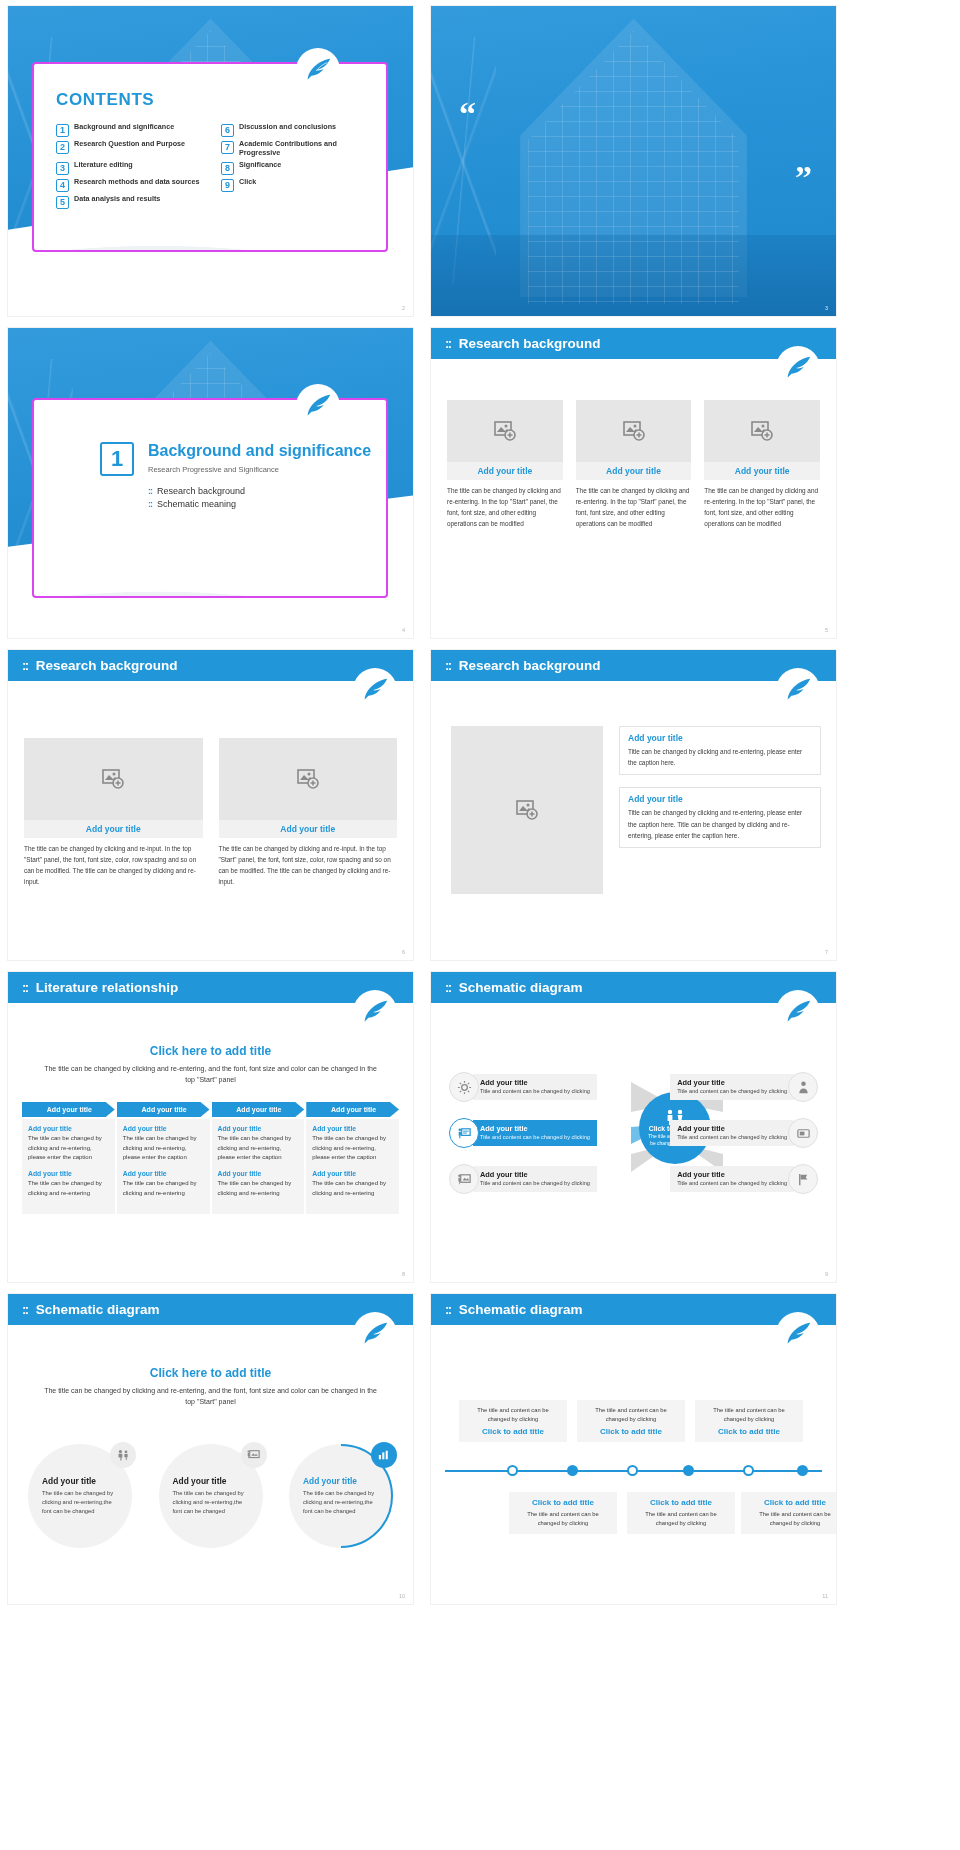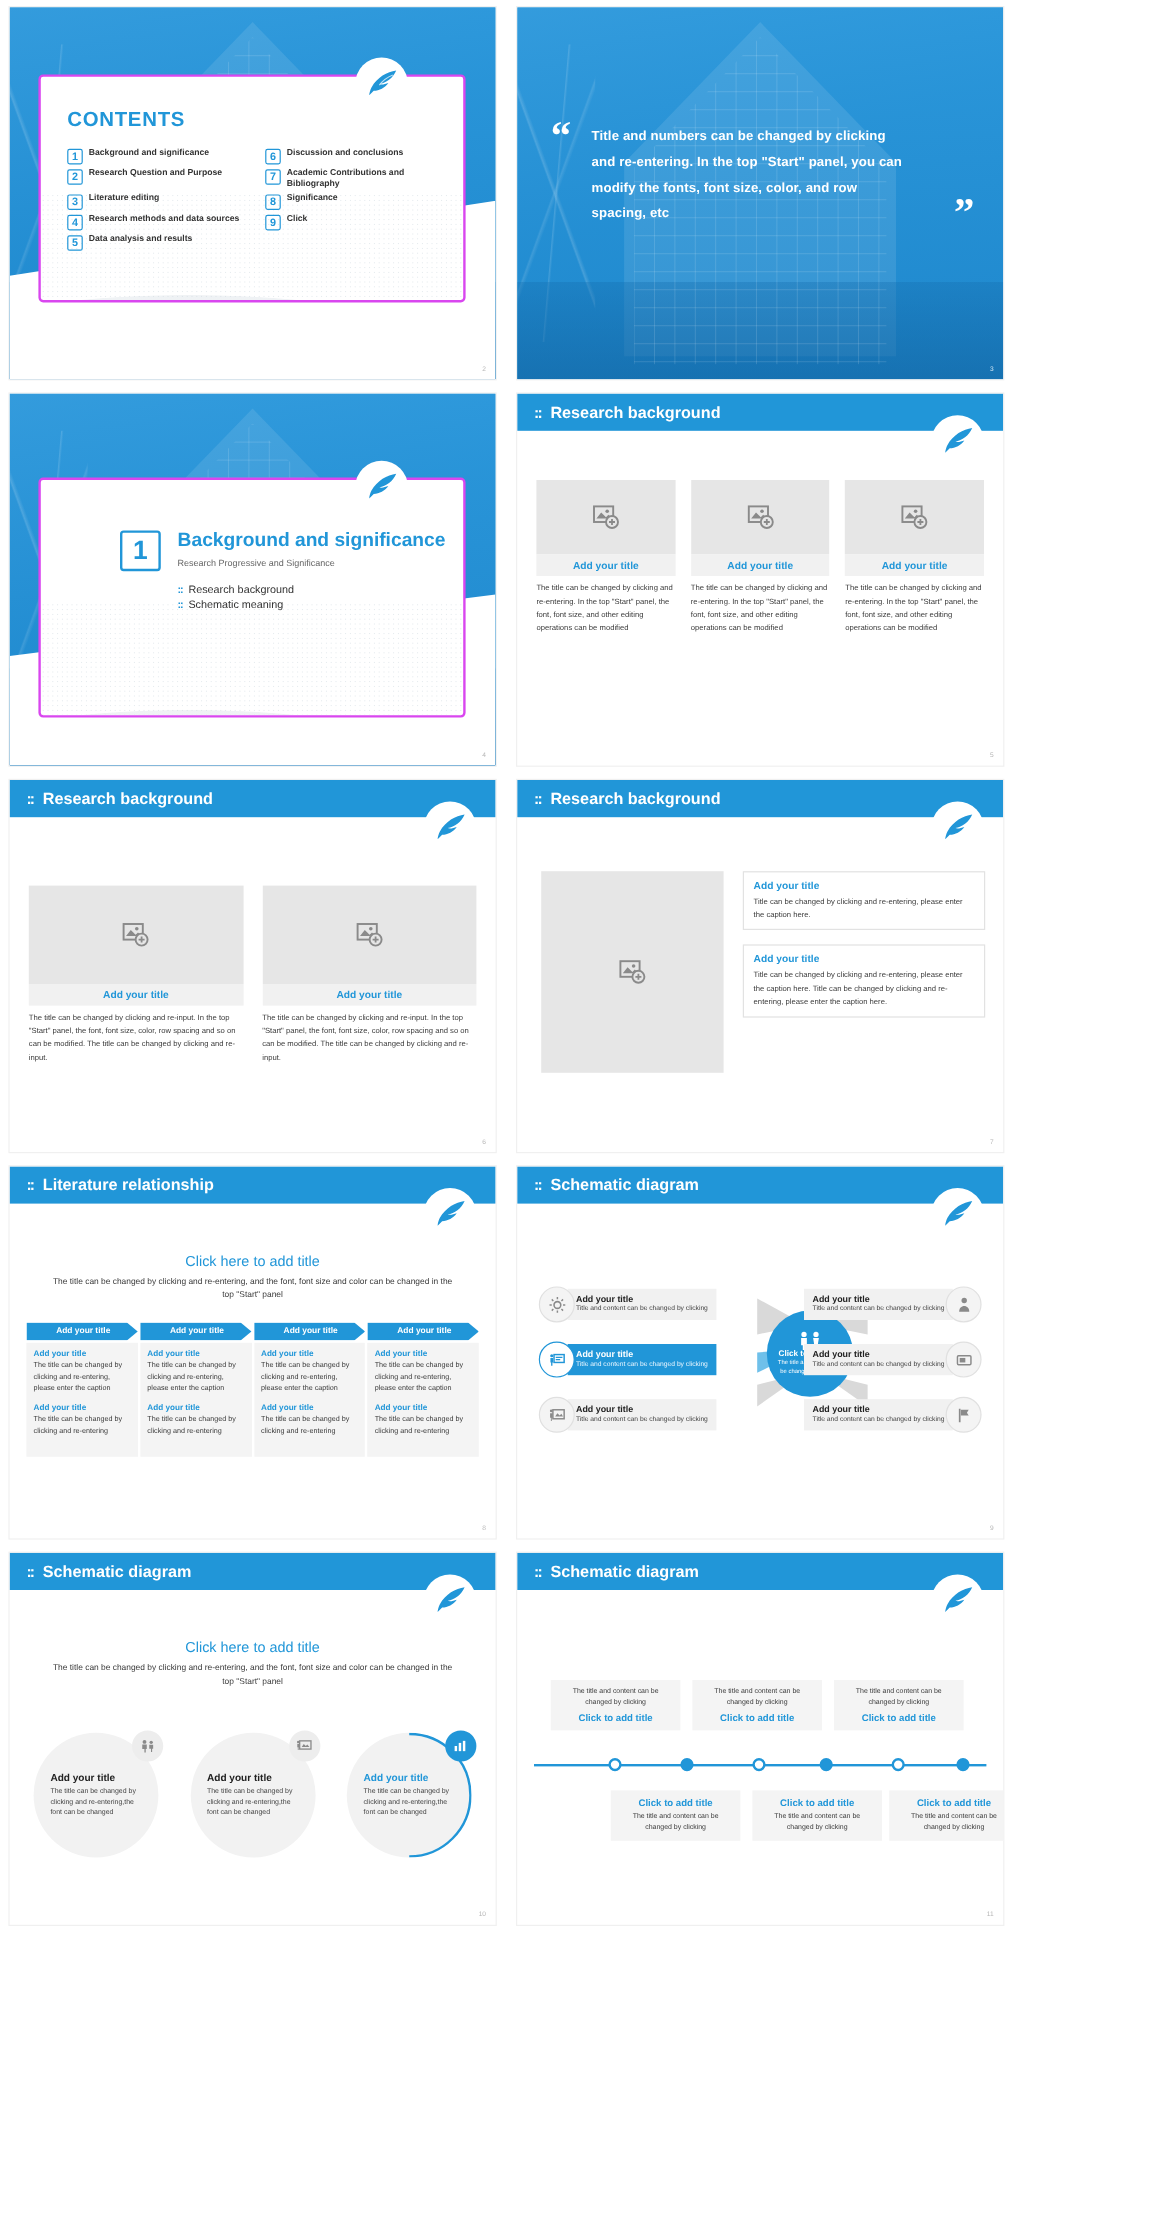--- a/index.html
+++ b/index.html
@@ -132,21 +132,21 @@
   .capbar { background: #f1f1f1; text-align: center; color: #2196d8;
     font-size: 8.5px; font-weight: bold; padding: 4px 0; }
   .bodytxt { font-size: 6.4px; color: #3a3a3a; line-height: 1.72; margin-top: 5px; }
 
   
   .capbox { border: 1px solid #e2e2e2; padding: 6px 8px; }
   .capbox h4 { color: #2196d8; font-size: 8.5px; }
   .capbox p { font-size: 6.4px; color: #3a3a3a; line-height: 1.75; margin-top: 3px; }
 
   
-  .ctr-title { text-align: center; color: #2196d8; font-size: 12px; font-weight: normal; }
+  .ctr-title { text-align: center; color: #2196d8; font-size: 12px; font-weight: bold; }
   .ctr-sub { text-align: center; color: #3a3a3a; font-size: 7px; line-height: 1.6; margin-top: 5px; }
 
   
   .chevrow { display: flex; gap: 2px; }
   .chev {
     flex: 1; background: #2196d8; color: #fff; font-size: 7px; font-weight: bold;
     text-align: center; padding: 4px 0 4px 2px; position: relative;
     clip-path: polygon(0 0, calc(100% - 9px) 0, 100% 50%, calc(100% - 9px) 100%, 0 100%);
   }
   .chevcols { display: flex; gap: 2px; margin-top: 2px; }
@@ -236,21 +236,21 @@
           <div class="toc-item">
             <span class="toc-num">6</span>
             <span class="toc-label">Discussion and conclusions</span>
           </div>
           <div class="toc-item">
             <span class="toc-num">2</span>
             <span class="toc-label">Research Question and Purpose</span>
           </div>
           <div class="toc-item">
             <span class="toc-num">7</span>
-            <span class="toc-label">Academic Contributions and Bibliography</span>
+            <span class="toc-label">Academic Contributions and Progressive</span>
           </div>
           <div class="toc-item">
             <span class="toc-num">3</span>
             <span class="toc-label">Literature editing</span>
           </div>
           <div class="toc-item">
             <span class="toc-num">8</span>
             <span class="toc-label">Significance</span>
           </div>
           <div class="toc-item">
@@ -278,21 +278,20 @@
     </div>
     <div class="pgno">2</div>
   </div>
 
   <div class="slide">
     <div class="photo-bg">
       <div class="photo-tree"></div>
       <div class="photo-ground"></div>
     </div>
     <div class="quote-mark" style="position:absolute;left:28px;top:96px;">“</div>
-    <div class="quote-text" style="position:absolute;left:62px;top:98px;width:268px;">Title and numbers can be changed by clicking and re-entering. In the top "Start" panel, you can modify the fonts, font size, color, and row spacing, etc</div>
     <div class="quote-mark" style="position:absolute;right:24px;top:160px;">”</div>
     <div class="pgno" style="color:#cfe6f5">3</div>
   </div>
 
   <div class="slide">
     <div class="photo-bg">
       <div class="photo-tree"></div>
       <div class="photo-ground"></div>
     </div>
     <div style="position:absolute;left:0;right:0;bottom:0;height:46%;background:#fff;

